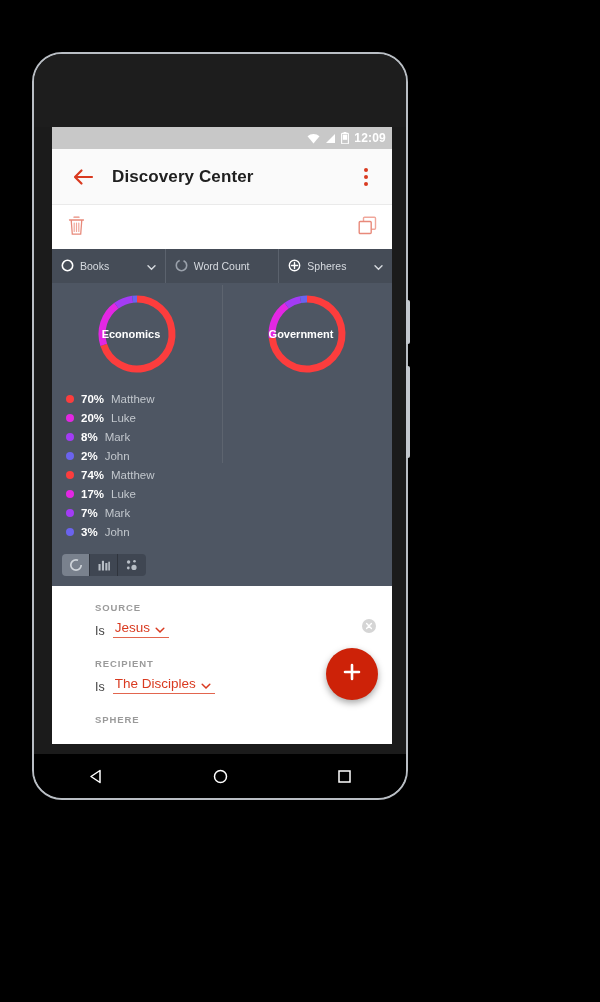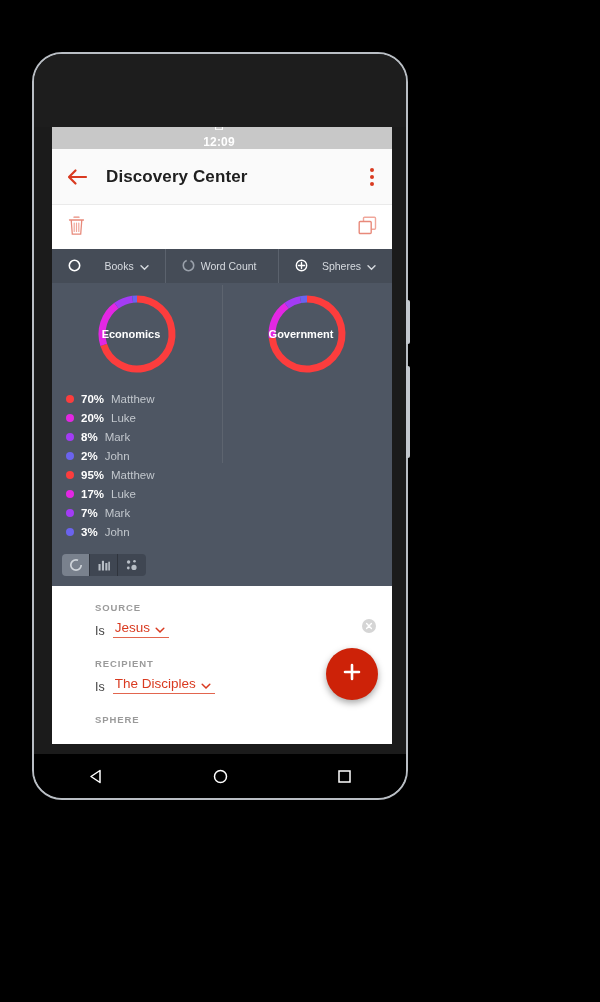--- a/index.html
+++ b/index.html
@@ -47,29 +47,29 @@
     position:absolute; left:18px; top:73px;
     width:340px; height:617px;
     background:#ffffff;
     overflow:hidden;
   }
 
   
   #status-bar {
     height:22px; background:#c8c8c8;
     display:flex; align-items:center; justify-content:flex-end;
-    padding-right:6px; gap:5px;flex-direction:column;
+    padding-right:6px; gap:5px;
   }
   #status-bar .sb-icon { display:flex; align-items:center; }
   #status-time { color:#ffffff; font-size:12px; font-weight:bold; letter-spacing:.2px; }
 
   
   #app-bar {
     height:56px; background:#fafafa;
-    display:flex; align-items:center; padding:0 14px;
+    display:flex; align-items:center; padding:0 20px;
     border-bottom:1px solid #eaeaea;
   }
   #back-arrow { width:22px; height:22px; flex:0 0 auto; }
   #app-title {
     flex:1; margin-left:18px;
     font-size:17px; font-weight:bold; color:#202020; letter-spacing:.1px;
   }
   #overflow-menu { display:flex; flex-direction:column; gap:3px; padding:4px 4px; cursor:pointer; }
   #overflow-menu i { display:block; width:4px; height:4px; border-radius:50%; background:#d93a20; }
 
@@ -78,24 +78,23 @@
     height:44px; background:#ffffff;
     display:flex; align-items:center; justify-content:space-between;
     padding:0 15px;
   }
 
   
   #chart-panel { background:#4e5663; }
   #tab-bar { height:34px; display:flex; background:#454c57; }
   .tab {
     flex:1; display:flex; align-items:center; gap:6px;
-    padding:0 16px; color:#d7dbe0; font-size:10.5px;
+    padding:0 9px; color:#d7dbe0; font-size:10.5px;
     border-right:1px solid #5b626d;
     cursor:pointer;
-    text-align:right;
   }
   .tab:last-child { border-right:none; }
   .tab .tab-label { flex:1; white-space:nowrap; }
   .tab.no-caret .tab-label { flex:0 0 auto; }
   .caret-down { width:9px; height:9px; flex:0 0 auto; }
 
   
   #donut-row { display:flex; height:102px; }
   .donut-cell {
     flex:1; display:flex; align-items:center; justify-content:center;
@@ -331,21 +330,21 @@
             </div>
             <div class="legend-item">
               <span class="legend-dot" style="background: rgb(107, 99, 238);"></span>
               <span class="legend-pct">2%</span>
               <span>John</span>
             </div>
           </div>
         <div class="legend-cell" id="legend-1">
             <div class="legend-item">
               <span class="legend-dot" style="background: rgb(252, 61, 61);"></span>
-              <span class="legend-pct">95%</span>
+              <span class="legend-pct">74%</span>
               <span>Matthew</span>
             </div>
             <div class="legend-item">
               <span class="legend-dot" style="background: rgb(227, 39, 227);"></span>
               <span class="legend-pct">17%</span>
               <span>Luke</span>
             </div>
             <div class="legend-item">
               <span class="legend-dot" style="background: rgb(163, 60, 245);"></span>
               <span class="legend-pct">7%</span>

